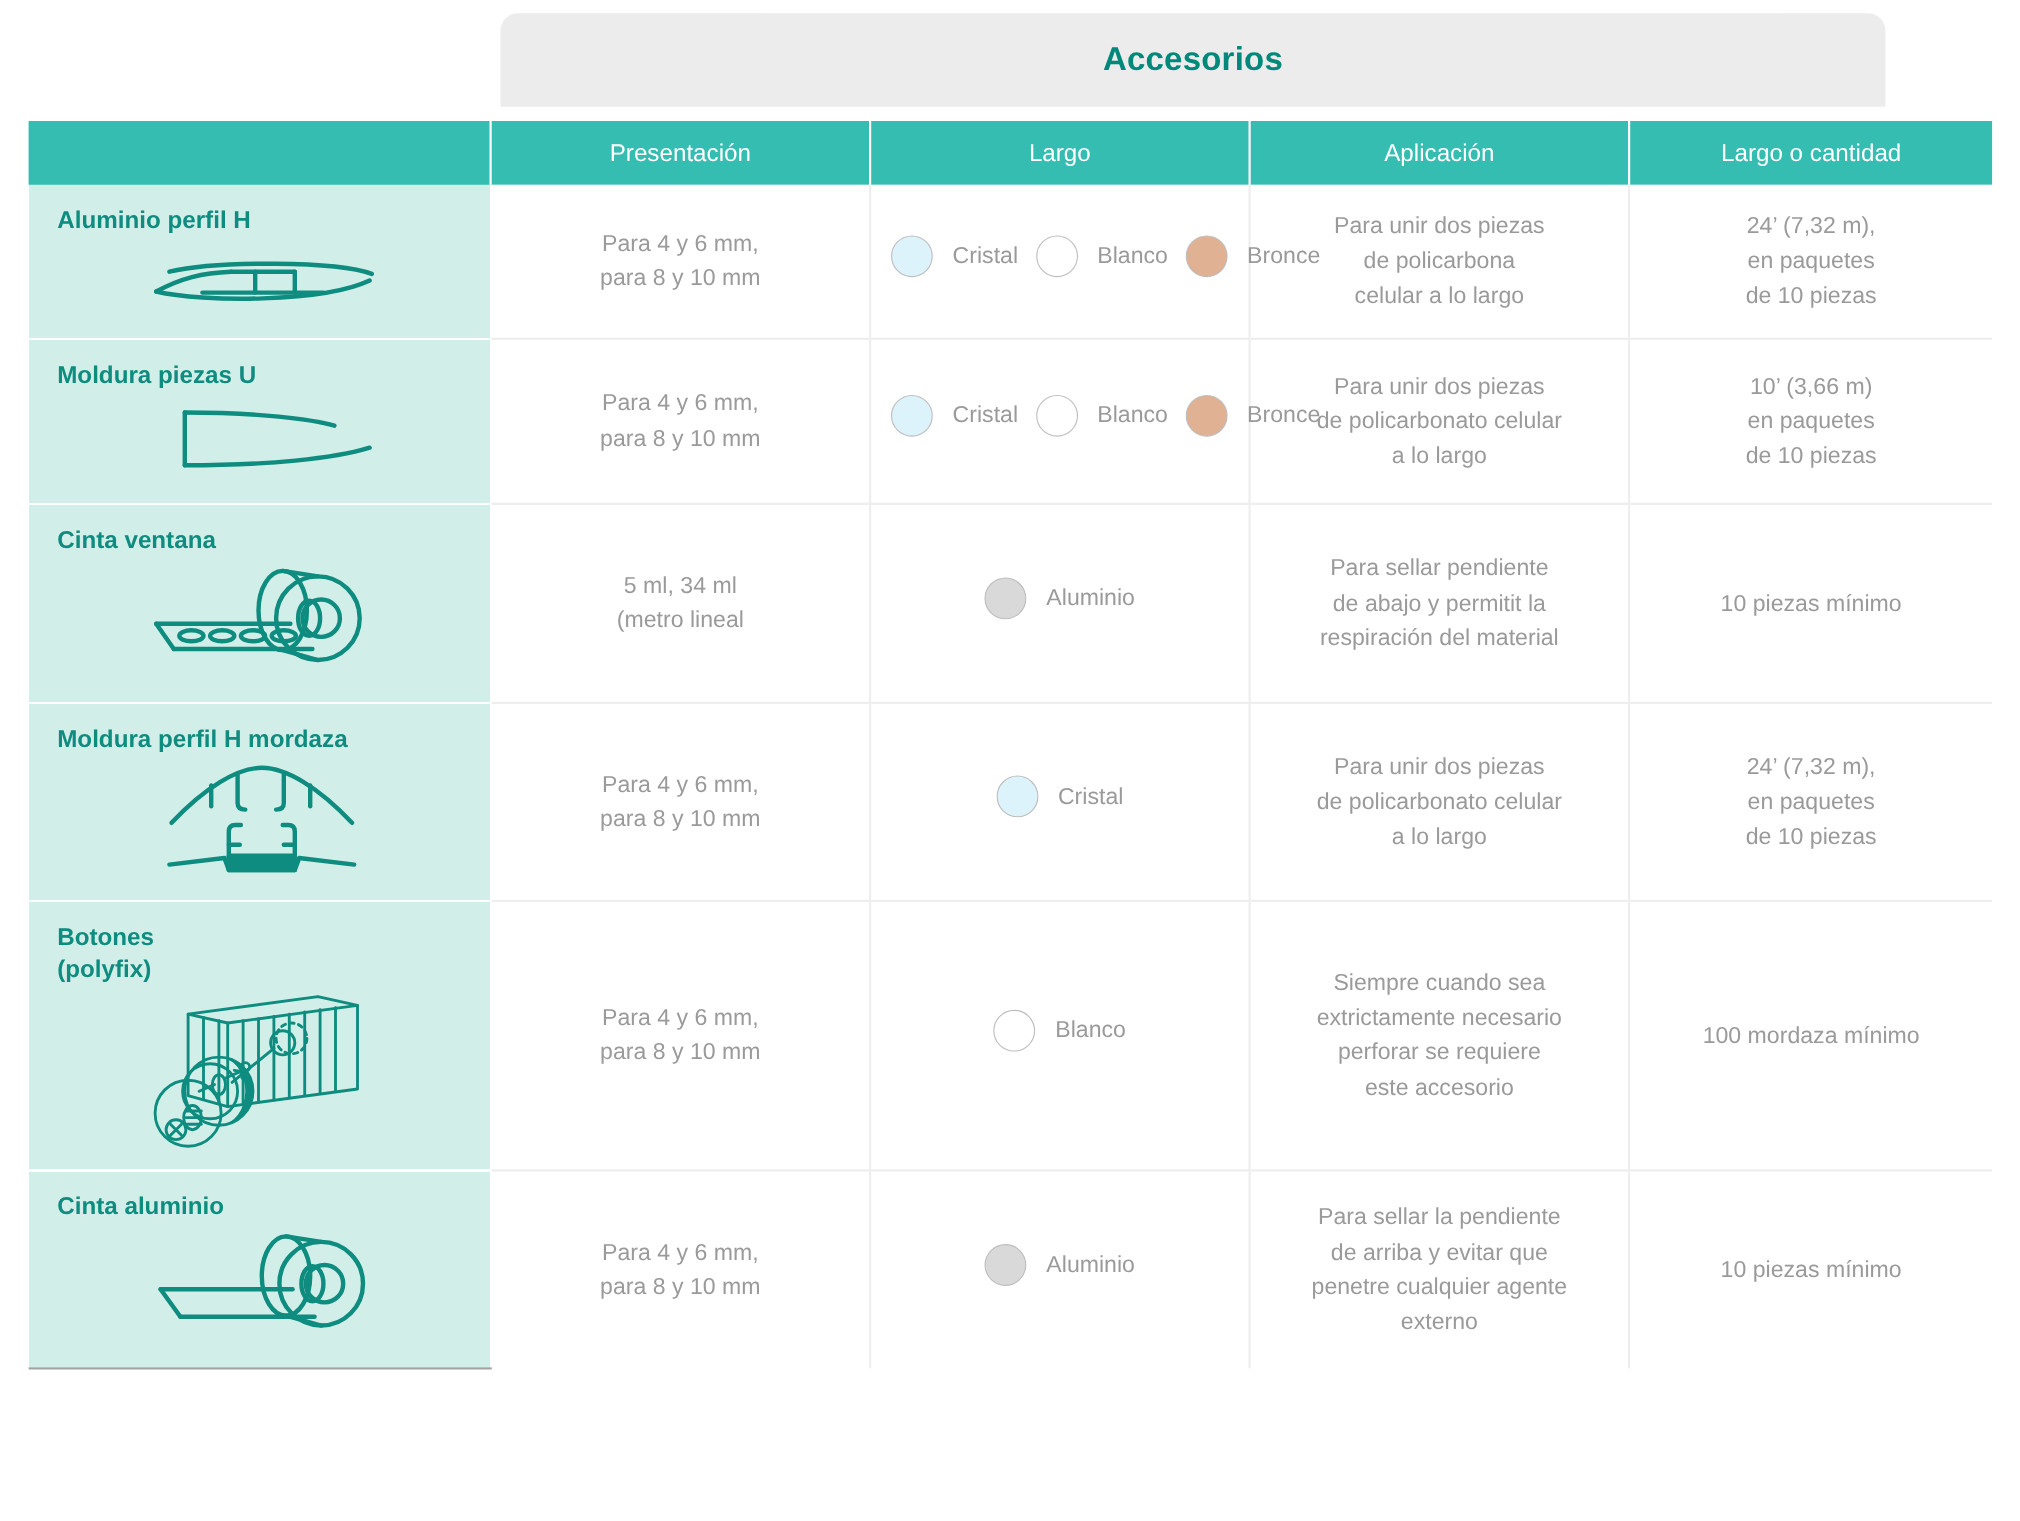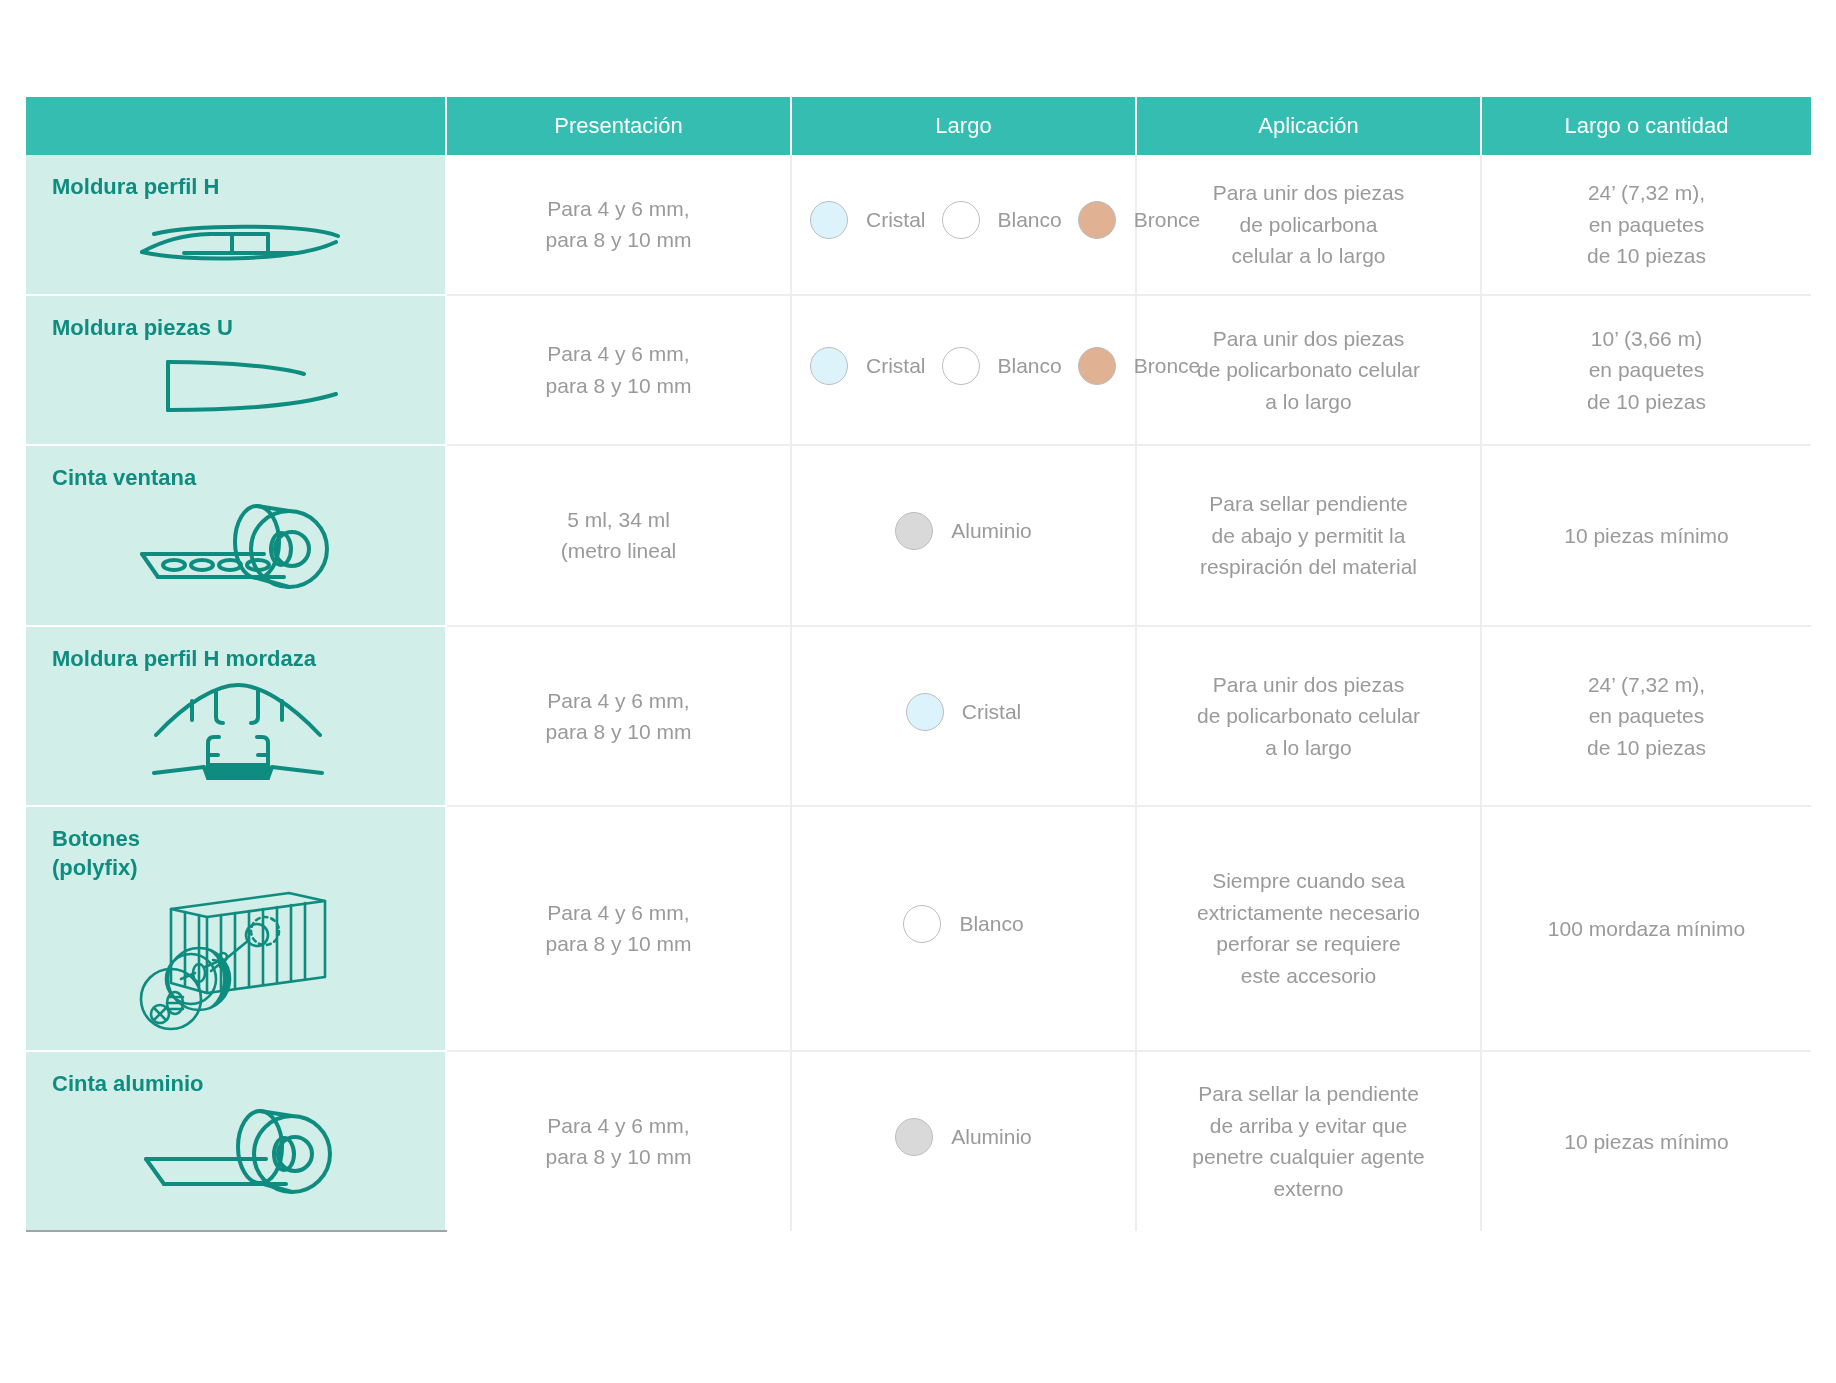--- a/index.html
+++ b/index.html
@@ -36,21 +36,21 @@
     color: #00897b;
     font-size: 30px;
     font-weight: bold;
     letter-spacing: .2px;
   }
 
   
   table.acc {
     position: absolute;
     left: 26px;
-    top: 97px;
+    top: 110px;
     width: 1785px;
     border-collapse: collapse;
     table-layout: fixed;
   }
 
   thead th {
     background: #36bdb1;
     color: #ffffff;
     font-weight: normal;
     font-size: 22px;
@@ -134,20 +134,23 @@
     white-space: nowrap;
   }
 
   .cell-lines { white-space: pre-line; }
 </style>
 </head>
 <body>
 
 <div id="sheet">
 
+  <div class="title-banner">
+    <span class="title-text">Accesorios</span>
+  </div>
 
   <table class="acc">
     <colgroup>
       <col class="c-name">
         <col class="c-pres">
         <col class="c-color">
         <col class="c-apli">
         <col class="c-largo">
     </colgroup>
     <thead>
@@ -155,21 +158,21 @@
         <th></th>
         <th>Presentación</th>
         <th>Largo</th>
         <th>Aplicación</th>
         <th>Largo o cantidad</th>
       </tr>
     </thead>
     <tbody id="tbody">
         <tr>
           <td class="name-cell">
-            <div class="name-label">Moldura perfil H</div>
+            <div class="name-label">Aluminio perfil H</div>
      <div class="icon-wrap">
     <svg width="230" height="70" viewBox="0 0 230 70" fill="none" stroke="#0e8c7f" stroke-width="4" stroke-linecap="round" stroke-linejoin="round">
       <path d="M18 46 C60 56 170 56 212 36"></path>
       <path d="M30 28 C72 18 182 18 214 30"></path>
       <path d="M18 46 C40 34 60 29 86 28"></path>
       <path d="M144 28 L144 47"></path>
       <path d="M108 28 L108 47"></path>
       <path d="M86 28 L144 28"></path>
       <path d="M60 47 L170 47"></path>
     </svg>

